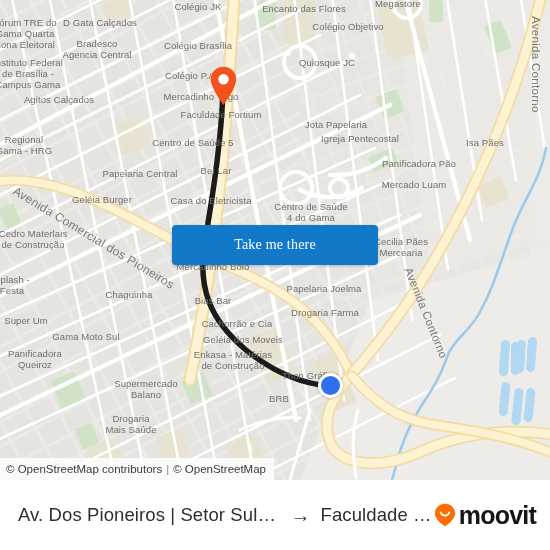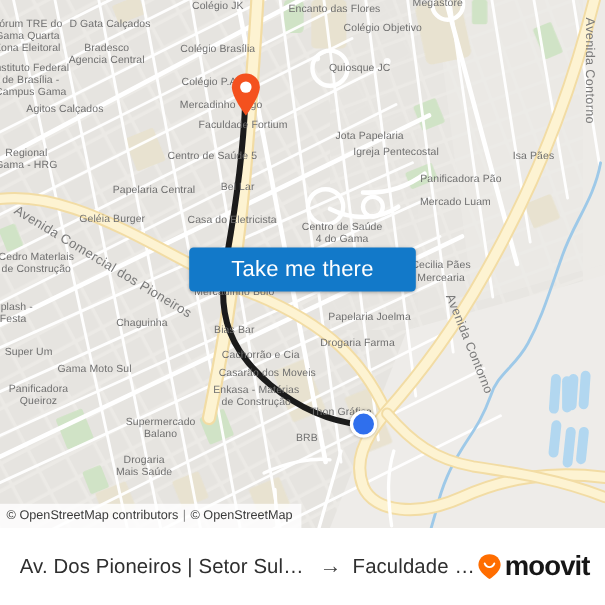--- a/index.html
+++ b/index.html
@@ -89,22 +89,22 @@
   #cta {
     position: absolute;
     left: 172px;
     top: 225px;
     width: 206px;
     height: 40px;
     background: #1279c9;
     border: none;
     border-radius: 4px;
     color: #ffffff;
-    font-family: Liberation Sans, sans-serif;
-    font-size: 20px;
+    font-family: Liberation Serif, serif;
+    font-size: 14px;
     letter-spacing: 0.2px;
     cursor: pointer;
     padding: 0;
     display: flex;
     align-items: center;
     justify-content: center;
     box-shadow: 0 1px 3px rgba(0,0,0,0.25);
   }
 
   
@@ -359,27 +359,27 @@
         <div class="poi" style="left: 311px; top: 212px;">Centro de Saúde
 4 do Gama</div>
         <div class="poi" style="left: 33px; top: 239px;">Cedro Materlais
 de Construção</div>
         <div class="poi" style="left: 213px; top: 266px;">Mercadinho Bolo</div>
         <div class="poi" style="left: 401px; top: 247px;">Cecilia Pães
 Mercearia</div>
         <div class="poi" style="left: 12px; top: 285px;">Splash -
 Festa</div>
         <div class="poi" style="left: 129px; top: 294px;">Chaguinha</div>
-        <div class="poi" style="left: 336px; top: 288px;">Papelaria Joelma</div>
+        <div class="poi" style="left: 324px; top: 288px;">Papelaria Joelma</div>
         <div class="poi" style="left: 213px; top: 300px;">Bias Bar</div>
         <div class="poi" style="left: 26px; top: 320px;">Super Um</div>
         <div class="poi" style="left: 325px; top: 312px;">Drogaria Farma</div>
         <div class="poi" style="left: 237px; top: 323px;">Cachorrão e Cia</div>
         <div class="poi" style="left: 86px; top: 336px;">Gama Moto Sul</div>
-        <div class="poi" style="left: 243px; top: 339px;">Casarão dos Moveis</div>
+        <div class="poi" style="left: 243px; top: 339px;">Geléia dos Moveis</div>
         <div class="poi" style="left: 35px; top: 359px;">Panificadora
 Queiroz</div>
         <div class="poi" style="left: 233px; top: 360px;">Enkasa - Matérias
 de Construção</div>
         <div class="poi" style="left: 310px; top: 375px;">Thon Gráfica</div>
         <div class="poi" style="left: 146px; top: 389px; text-align: center;">Supermercado
 Balano</div>
         <div class="poi" style="left: 279px; top: 398px;">BRB</div>
         <div class="poi" style="left: 131px; top: 424px;">Drogaria
 Mais Saúde</div>

